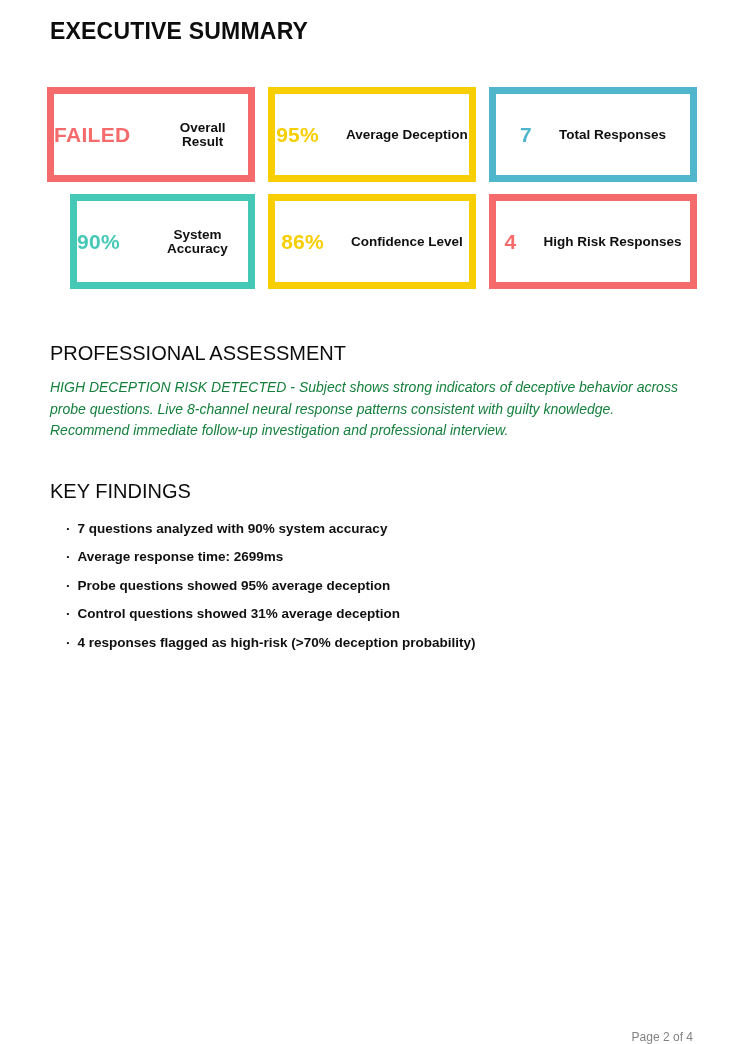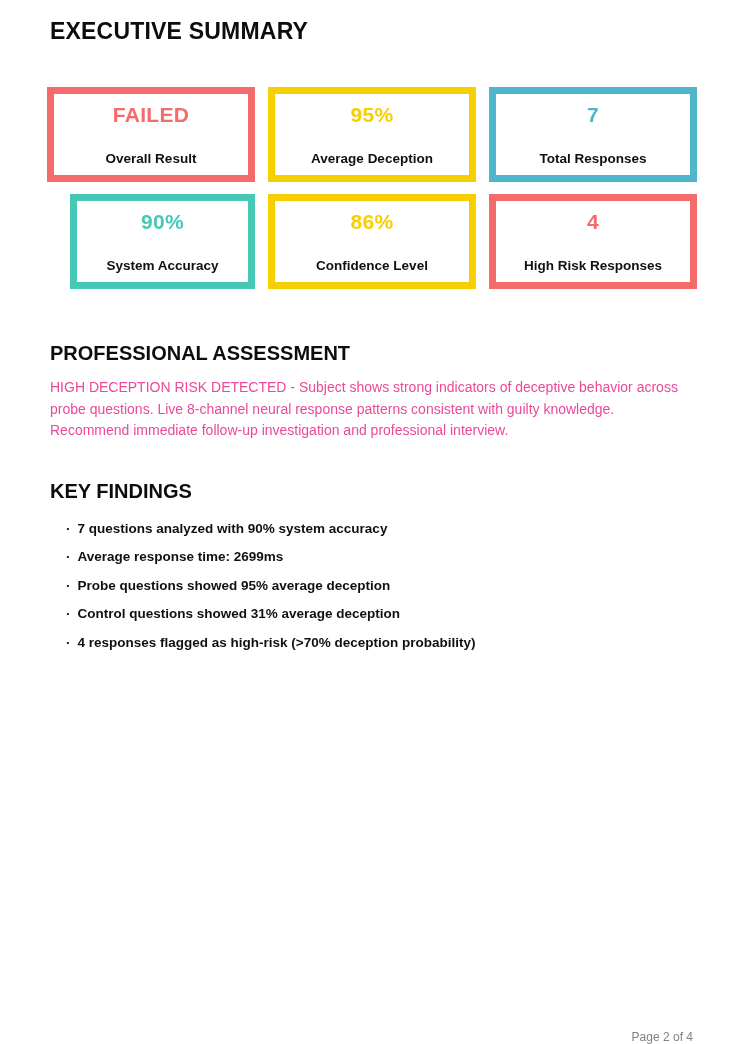--- a/index.html
+++ b/index.html
@@ -35,53 +35,54 @@
     grid-template-columns: 1fr 1fr 1fr;
     grid-auto-rows: 95px;
     column-gap: 13px;
     row-gap: 12px;
   }
   .stat-card {
     border: 7px solid #999;
     box-sizing: border-box;
     background: #ffffff;
     display: flex;
-    flex-direction: column;
+    flex-direction: row;
     align-items: center;
     justify-content: center;
     gap: 27px;
     text-align: center;
   }
   .stat-value {
     font-size: 21px;
     font-weight: bold;
     line-height: 1;
     letter-spacing: 0.3px;
   }
   .stat-label {
     font-size: 13.5px;
     font-weight: bold;
     color: #101010;
     line-height: 1;
   }
   .section-heading {
     margin: 0 0 0 3px;
     font-size: 20px;
-    font-weight: bold;
+    font-weight: normal;
     color: #0d0d0d;
     line-height: 1.2;
   }
   .section-pa { margin-top: 52px; }
   .section-kf { margin-top: 37px; }
   .assessment-body {
     margin: 12px 0 0 3px;
     font-size: 14px;
     line-height: 21.5px;
-    color: #ec4899;
+    color: #15803d;
     max-width: 645px;
+    font-style: italic;
   }
   .findings-list {
     list-style: none;
     margin: 19px 0 0 19px;
     padding: 0;
   }
   .findings-list li {
     font-size: 13.5px;
     font-weight: bold;
     color: #101010;

